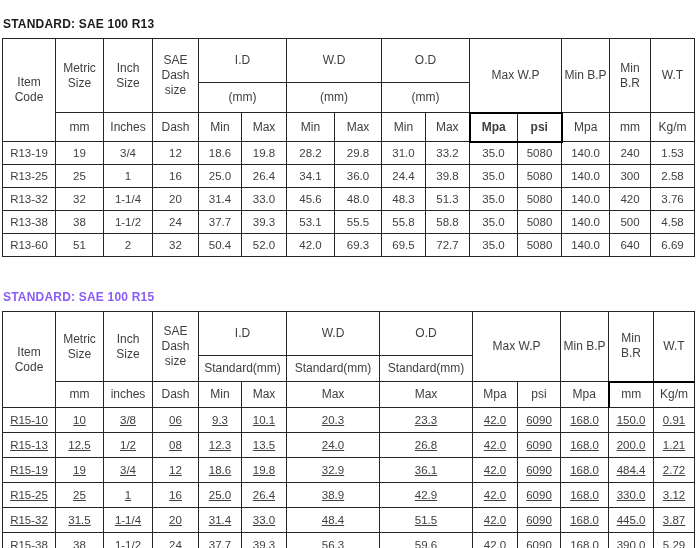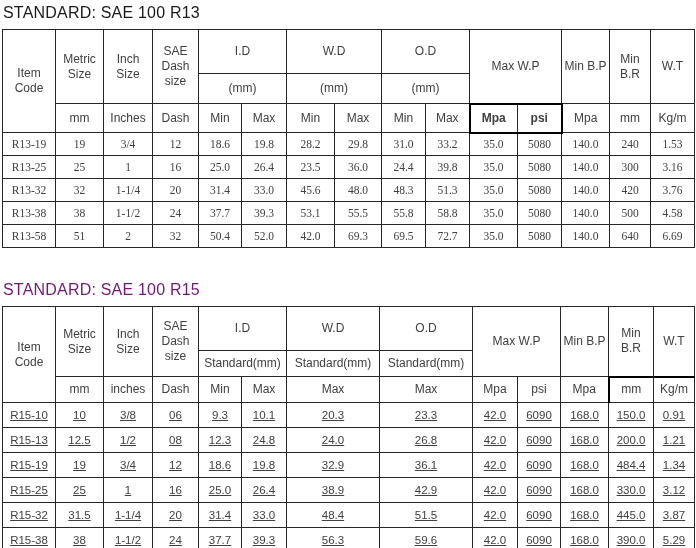--- a/index.html
+++ b/index.html
@@ -7,24 +7,24 @@
     background: #ffffff;
     font-family: "Liberation Sans", sans-serif;
   }
   body {
     width: 696px;
     height: 548px;
     padding: 2px 2px 0 2px;
     box-sizing: border-box;
   }
   .table-title {
-    font-size: 16px;
-    font-weight: normal;
+    font-size: 12px;
+    font-weight: bold;
     color: #1a1a1a;
-    margin: 2px 0 7px 1px;
+    margin: 15px 0 7px 1px;
     letter-spacing: 0.2px;
   }
   .title-r15 {
     margin-top: 33px;
   }
   table {
     border-collapse: collapse;
     table-layout: fixed;
     width: 692px;
     color: #404040;
@@ -41,21 +41,21 @@
     font-weight: normal;
     line-height: 1.25;
   }
   td {
     font-size: 11.5px;
   }
   
   #t1 thead tr.band1 { height: 44px; }
   #t1 thead tr.band2 { height: 30px; }
   #t1 thead tr.band3 { height: 29px; }
-  #t1 tbody tr       { height: 23px; font-family: Liberation Serif, serif; }
+  #t1 tbody tr       { height: 23px; }
   #t2 thead tr.band1 { height: 44px; }
   #t2 thead tr.band2 { height: 26px; }
   #t2 thead tr.band3 { height: 26px; }
   #t2 tbody tr       { height: 25px; text-decoration: underline; }
   .nowrap { white-space: nowrap; }
   
   #t1 th.wp-mpa {
     border-top: 2.5px solid #000;
     border-left: 2.5px solid #000;
     border-bottom: 2px solid #000;
@@ -152,29 +152,29 @@
         <td>240</td>
         <td>1.53</td>
       </tr>
       <tr>
         <td>R13-25</td>
         <td>25</td>
         <td>1</td>
         <td>16</td>
         <td>25.0</td>
         <td>26.4</td>
-        <td>23.5</td>
+        <td>34.1</td>
         <td>36.0</td>
         <td>24.4</td>
         <td>39.8</td>
         <td>35.0</td>
         <td>5080</td>
         <td>140.0</td>
         <td>300</td>
-        <td>3.16</td>
+        <td>2.58</td>
       </tr>
       <tr>
         <td>R13-32</td>
         <td>32</td>
         <td>1-1/4</td>
         <td>20</td>
         <td>31.4</td>
         <td>33.0</td>
         <td>45.6</td>
         <td>48.0</td>
@@ -197,40 +197,40 @@
         <td>55.5</td>
         <td>55.8</td>
         <td>58.8</td>
         <td>35.0</td>
         <td>5080</td>
         <td>140.0</td>
         <td>500</td>
         <td>4.58</td>
       </tr>
       <tr>
-        <td>R13-58</td>
+        <td>R13-60</td>
         <td>51</td>
         <td>2</td>
         <td>32</td>
         <td>50.4</td>
         <td>52.0</td>
         <td>42.0</td>
         <td>69.3</td>
         <td>69.5</td>
         <td>72.7</td>
         <td>35.0</td>
         <td>5080</td>
         <td>140.0</td>
         <td>640</td>
         <td>6.69</td>
       </tr>
     </tbody>
 </table>
 
-<div class="table-title title-r15" style="color: #701a75;">STANDARD: SAE 100 R15</div>
+<div class="table-title title-r15" style="color: #8b5cf6;">STANDARD: SAE 100 R15</div>
 
 <table id="t2">
   <colgroup>
     <col style="width:53px">
       <col style="width:48px">
       <col style="width:49px">
       <col style="width:46px">
     <col style="width:43px">
       <col style="width:45px">
       <col style="width:93px">
@@ -290,21 +290,21 @@
         <td>168.0</td>
         <td>150.0</td>
         <td>0.91</td>
       </tr>
       <tr>
         <td>R15-13</td>
         <td>12.5</td>
         <td>1/2</td>
         <td>08</td>
         <td>12.3</td>
-        <td>24.8</td>
+        <td>13.5</td>
         <td>24.0</td>
         <td>26.8</td>
         <td>42.0</td>
         <td>6090</td>
         <td>168.0</td>
         <td>200.0</td>
         <td>1.21</td>
       </tr>
       <tr>
         <td>R15-19</td>
@@ -312,21 +312,21 @@
         <td>3/4</td>
         <td>12</td>
         <td>18.6</td>
         <td>19.8</td>
         <td>32.9</td>
         <td>36.1</td>
         <td>42.0</td>
         <td>6090</td>
         <td>168.0</td>
         <td>484.4</td>
-        <td>1.34</td>
+        <td>2.72</td>
       </tr>
       <tr>
         <td>R15-25</td>
         <td>25</td>
         <td>1</td>
         <td>16</td>
         <td>25.0</td>
         <td>26.4</td>
         <td>38.9</td>
         <td>42.9</td>

